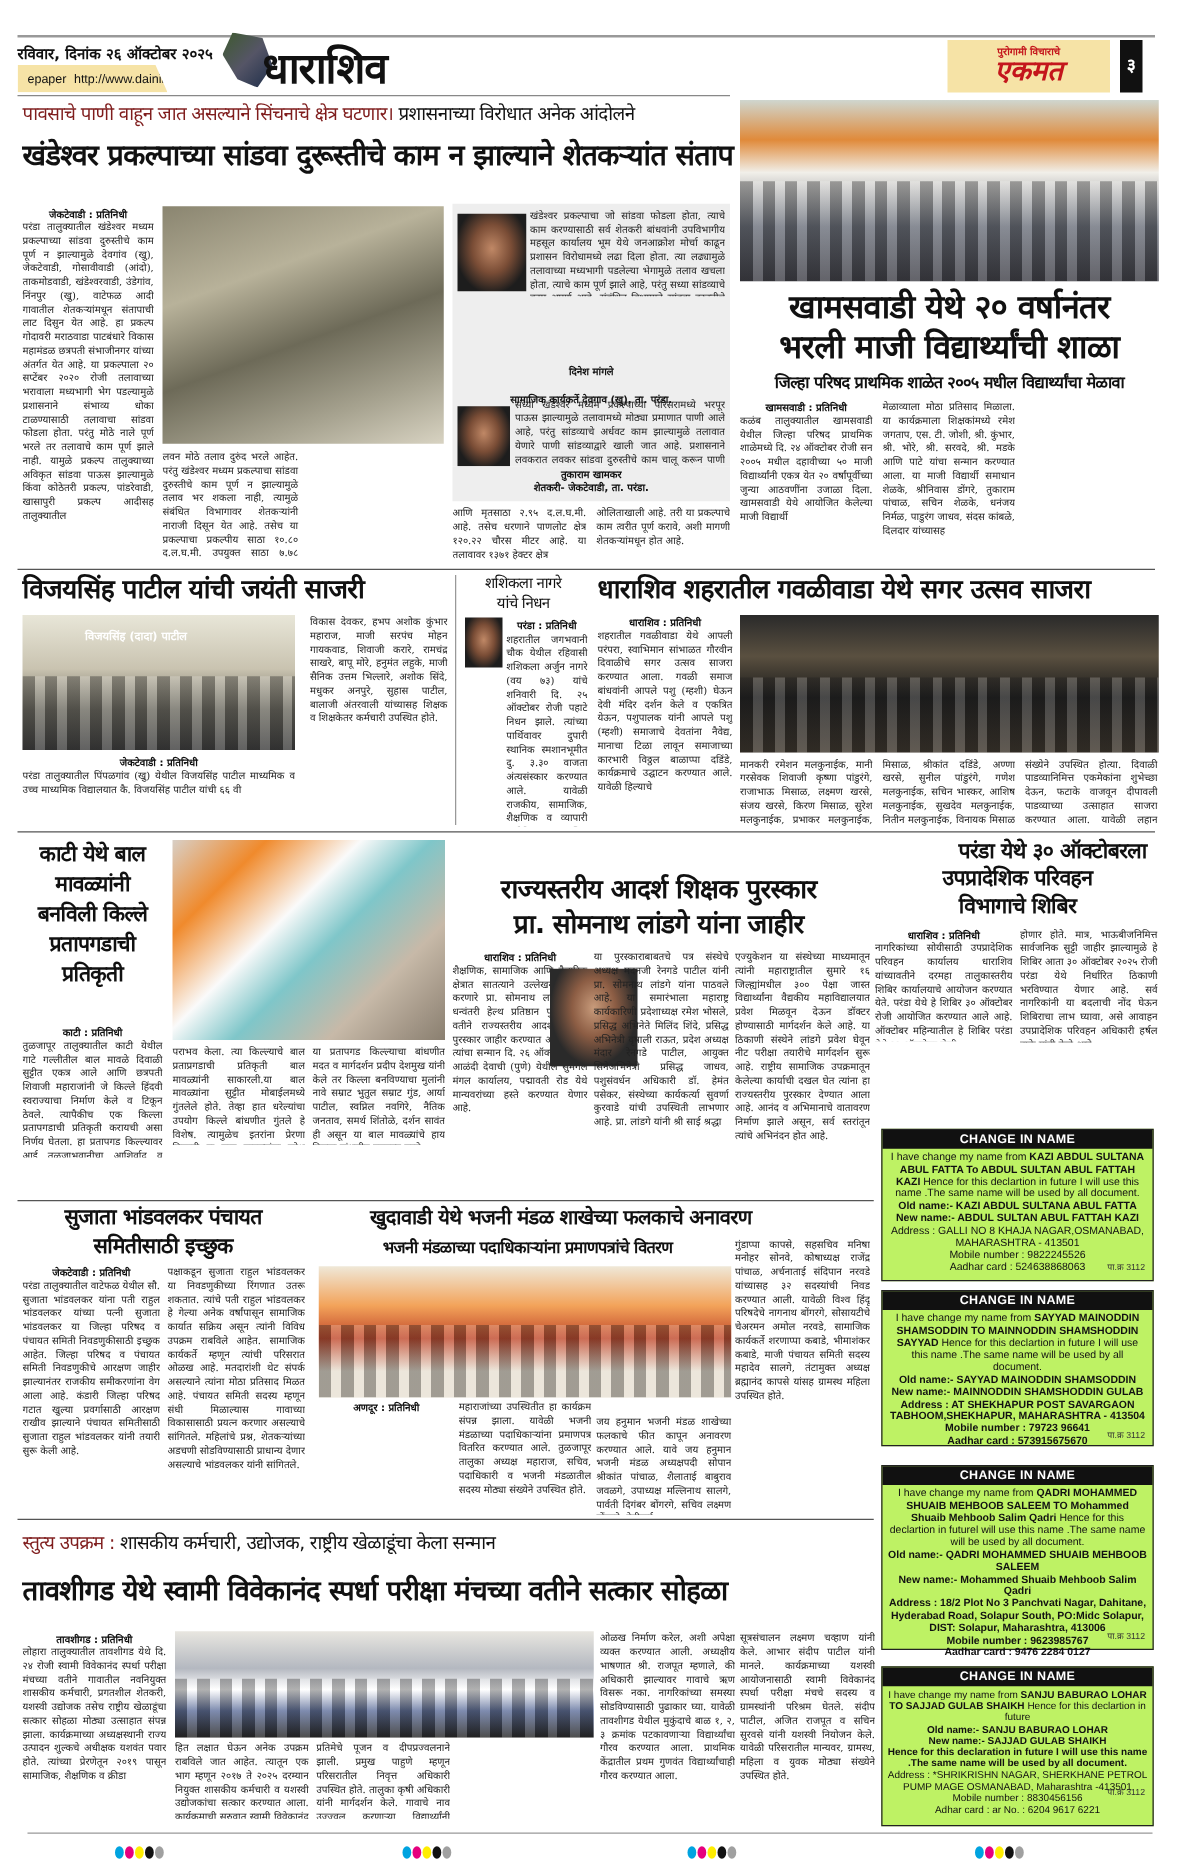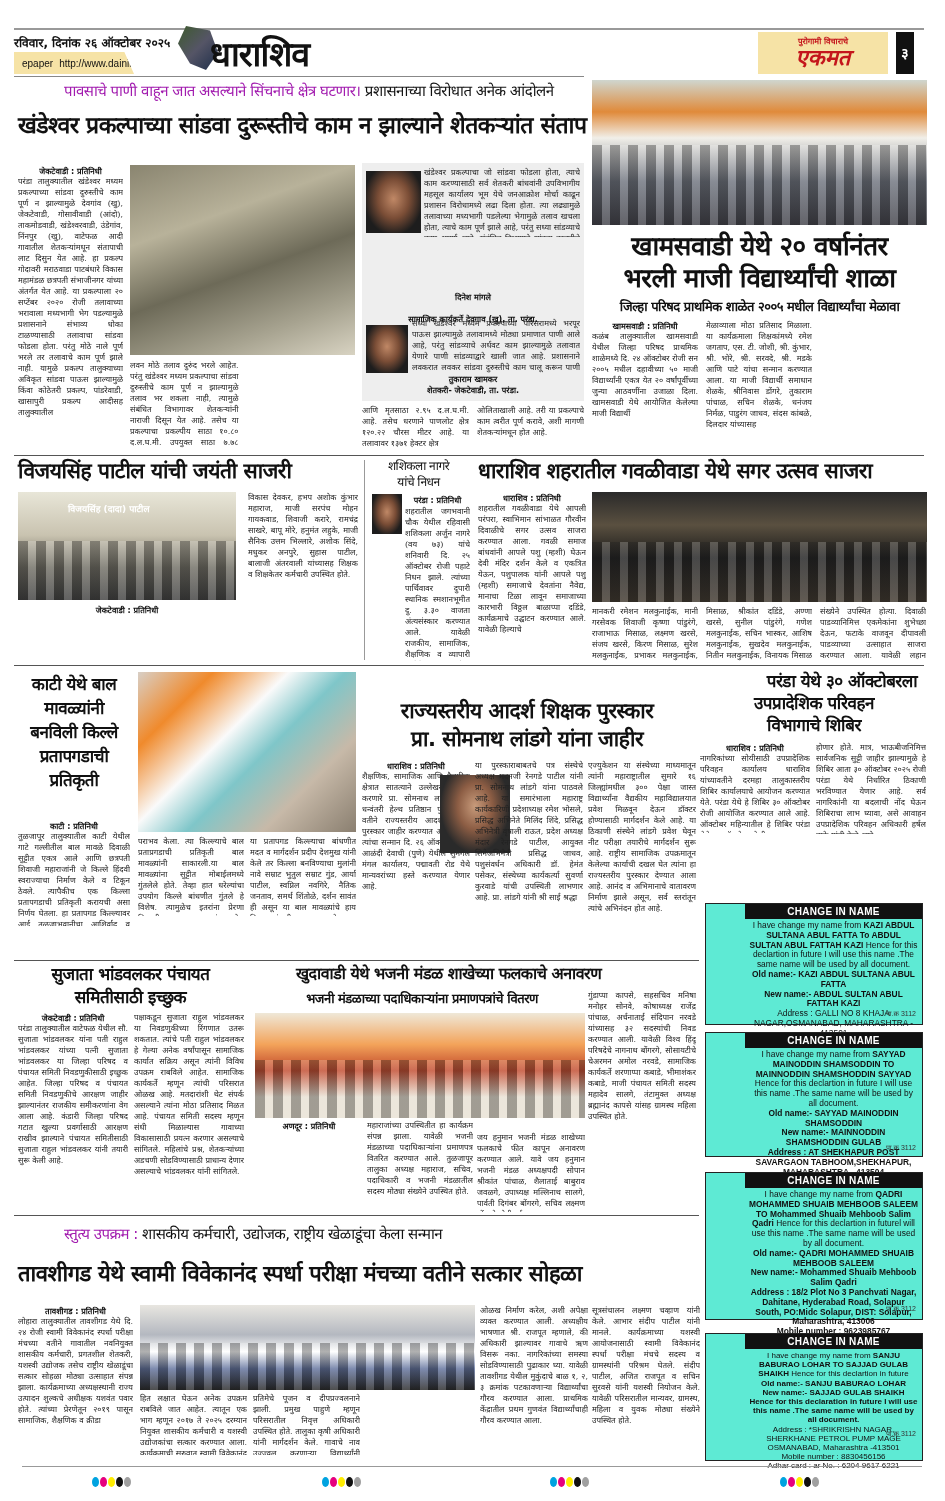--- a/index.html
+++ b/index.html
@@ -15,27 +15,27 @@
   .ph-group { background: linear-gradient(180deg,#cfd6cf 0%,#e08a3a 22%,#f1efe9 40%,#6a6f7a 70%,#3c3c44 100%); }
   .ph-night { background: linear-gradient(180deg,#2a2a2a 0%,#5a5040 30%,#1a1a1a 60%,#3a3228 100%); }
   .ph-kids { background: linear-gradient(135deg,#d8cfc6 0%,#f08a2c 20%,#fafafa 40%,#7fc6c9 55%,#c7b9a8 75%,#8a7f70 100%); }
   .ph-portrait { background: radial-gradient(ellipse at 50% 40%,#c89b7b 0%,#8c5d44 35%,#2a2a2a 70%); }
   .ph-hall { background: linear-gradient(180deg,#efe8d8 0%,#f3a35a 30%,#c0472a 55%,#e7e0d2 80%); }
   .ph-event { background: linear-gradient(180deg,#e8e6e0 0%,#b4b8c0 35%,#ffffff 55%,#5d6e9a 75%,#222 100%); }
   .ph-classroom { background: linear-gradient(180deg,#e8e6d8 0%,#c9c3b0 40%,#6c6a60 70%,#3a3a3a 100%); }
   .photo-people { position: absolute; bottom: 0; left: 0; right: 0; height: 55%; background: repeating-linear-gradient(90deg, rgba(30,30,30,0.35) 0 10px, rgba(255,255,255,0.2) 10px 18px); }
   .quote-box { position: absolute; background: #eeeeee; }
   .mugshot { position: absolute; background: radial-gradient(ellipse at 50% 45%,#c08866 0%,#7a4d36 40%,#1d1d1d 75%); }
-  .ad-box { position: absolute; border: 1px solid #222; background: #5eead4; font-family: "Liberation Sans", sans-serif; padding-left: 39px; }
+  .ad-box { position: absolute; border: 1px solid #222; background: #bef264; font-family: "Liberation Sans", sans-serif; }
   .ad-head { background: #111; color: #fff; font-weight: bold; text-align: center; font-size: 10px; padding: 2px 0; letter-spacing: 0.3px; }
   .ad-body { font-size: 8.4px; line-height: 9.8px; text-align: center; padding: 2px 4px; color: #111; }
   .ad-body b { font-weight: bold; }
   .ad-code { position: absolute; right: 6px; font-size: 7px; color: #333; }
   .reg-dot { display: inline-block; width: 7px; height: 10px; border-radius: 50%; margin-right: 1px; }
-  .red { color: #a21caf; margin-left: 46px; }
+  .red { color: #7f1d1d; }
 </style>
 </head>
 <body>
 
 <div class="rule" style="left:14px;top:28px;width:910px;height:2px;background:#999;"></div>
 <div class="abs" style="left:14px;top:34px;font-size:12px;font-weight:bold;">रविवार, दिनांक २६ ऑक्टोबर २०२५</div>
 <div class="abs" style="left:14px;top:52px;width:120px;height:22px;background:#f6e3a6;clip-path:polygon(0 0,92% 0,100% 100%,0 100%);display:flex;align-items:center;padding-left:8px;font-family:'Liberation Sans',sans-serif;font-size:10px;">
   <span>epaper</span>
   <span style="display:inline-block;width:8px;height:8px;border-radius:50%;background:#c4161c;margin:0 3px;"></span>
   <span>http://www.dainikekmat.com</span>
@@ -97,20 +97,21 @@
 
 <div class="rule" style="left:14px;top:455px;width:910px;height:1px;background:#555;"></div>
 
 <div class="abs hl" style="left:18px;top:460px;width:340px;font-size:21px;">विजयसिंह पाटील यांची जयंती साजरी</div>
 <div class="photo ph-classroom" style="left:18px;top:492px;width:218px;height:108px;">
   <div style="position:absolute;left:50px;top:10px;color:#fff;font-size:9px;font-weight:bold;">विजयसिंह (दादा) पाटील</div>
   <div class="photo-people"></div>
 </div>
 <div class="abs" style="left:18px;top:604px;width:218px;">
   <span class="dateline">जेकटेवाडी : प्रतिनिधी</span>
+  <div class="body-text" style="height:44px;">परंडा तालुक्यातील पिंपळगांव (खु) येथील विजयसिंह पाटील माध्यमिक व उच्च माध्यमिक विद्यालयात कै. विजयसिंह पाटील यांची ६६ वी</div>
 </div>
 
 <div class="body-text abs" style="left:248px;top:492px;width:110px;height:168px;">विकास देवकर, हभप अशोक कुंभार महाराज, माजी सरपंच मोहन गायकवाड, शिवाजी करारे, रामचंद्र साखरे, बापू मोरे, हनुमंत लहुके, माजी सैनिक उत्तम भिल्लारे, अशोक सिंदे, मधुकर अनपुरे, सुहास पाटील, बालाजी अंतरवाली यांच्यासह शिक्षक व शिक्षकेतर कर्मचारी उपस्थित होते.</div>
 
 <div class="vrule" style="left:364px;top:460px;height:200px;"></div>
 <div class="abs hl" style="left:366px;top:460px;width:105px;text-align:center;font-size:12px;font-weight:normal;">शशिकला नागरे</div>
 <div class="abs hl" style="left:366px;top:476px;width:105px;text-align:center;font-size:12px;font-weight:normal;">यांचे निधन</div>
 <div class="mugshot" style="left:372px;top:494px;width:30px;height:40px;"></div>
 <div class="abs" style="left:405px;top:494px;width:65px;">
   <span class="dateline">परंडा : प्रतिनिधी</span>

